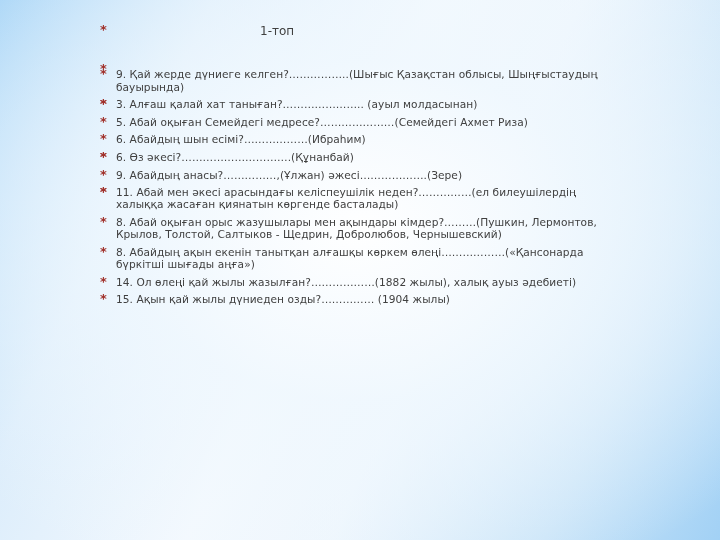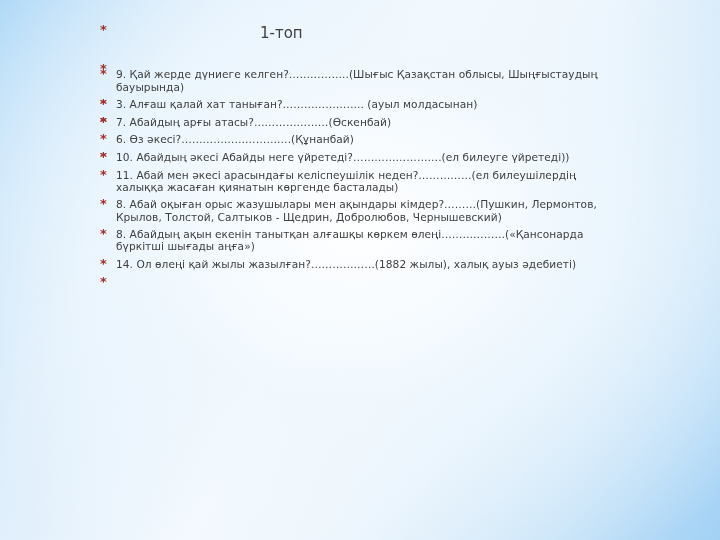--- a/index.html
+++ b/index.html
@@ -10,21 +10,21 @@
       radial-gradient(ellipse 520px 380px at 360px 230px, rgba(255,255,255,0.95) 0%, rgba(240,248,254,0.85) 45%, rgba(200,228,248,0) 100%),
       linear-gradient(115deg, #a6d4f6 0%, #dcedfb 22%, #f4f9fe 45%, #eef6fd 60%, #c9e4f8 82%, #a2d1f5 100%);
   }
   .slide { position: absolute; left: 0; top: 0; width: 720px; height: 540px; }
   .title-row { position: absolute; left: 100px; top: 22px; height: 20px; width: 500px; }
   .bullet {
     color: #a0302a; font-size: 13px; position: absolute; left: 0; top: 0;
     line-height: 16px; font-weight: bold;
   }
   .title-text {
-    position: absolute; left: 160px; top: 2px; font-size: 15px; color: #404040;
+    position: absolute; left: 160px; top: 2px; font-size: 12px; color: #404040;
   }
   ul.items { list-style: none; margin: 0; padding: 0; position: absolute; left: 100px; top: 63px; width: 500px; }
   ul.items li {
     position: relative; padding-left: 16px; font-size: 10.6px; color: #404040;
     line-height: 12.2px; margin-bottom: 5.4px; letter-spacing: 0.05px;
   }
   ul.items li .bullet { left: 0; top: -2px; }
 </style>
 </head>
 <body>
@@ -33,25 +33,25 @@
   <div class="title-row">
     <span class="bullet">*</span>
     <span class="title-text">1-топ</span>
   </div>
 
   <ul class="items">
     <li><span class="bullet">*</span></li>
     <li><span class="bullet">*</span><span>9. Қай жерде дүниеге келген?……………..(Шығыс Қазақстан облысы, Шыңғыстаудың бауырында)</span></li>
     <li><span class="bullet">*</span></li>
     <li><span class="bullet">*</span><span>3. Алғаш қалай хат таныған?………………….. (ауыл молдасынан)</span></li>
+    <li><span class="bullet">*</span><span>5. Абай оқыған Семейдегі медресе?…………………(Семейдегі Ахмет Риза)</span></li>
+    <li><span class="bullet">*</span><span>6. Абайдың шын есімі?………………(Ибраһим)</span></li>
     <li><span class="bullet">*</span></li>
+    <li><span class="bullet">*</span><span>6. Өз әкесі?………………………….(Құнанбай)</span></li>
+    <li><span class="bullet">*</span><span>9. Абайдың анасы?……………,(Ұлжан) әжесі……………….(Зере)</span></li>
     <li><span class="bullet">*</span></li>
-    <li><span class="bullet">*</span><span>7. Абайдың арғы атасы?…………………(Өскенбай)</span></li>
-    <li><span class="bullet">*</span><span>6. Өз әкесі?………………………….(Құнанбай)</span></li>
-    <li><span class="bullet">*</span></li>
-    <li><span class="bullet">*</span><span>10. Абайдың әкесі Абайды неге үйретеді?…………………….(ел билеуге үйретеді))</span></li>
     <li><span class="bullet">*</span><span>11. Абай мен әкесі арасындағы келіспеушілік неден?……………(ел билеушілердің халыққа жасаған қиянатын көргенде басталады)</span></li>
     <li><span class="bullet">*</span><span>8. Абай оқыған орыс жазушылары мен ақындары кімдер?………(Пушкин, Лермонтов, Крылов, Толстой, Салтыков - Щедрин, Добролюбов, Чернышевский)</span></li>
     <li><span class="bullet">*</span><span>8. Абайдың ақын екенін танытқан алғашқы көркем өлеңі………………(«Қансонарда бүркітші шығады аңға»)</span></li>
     <li><span class="bullet">*</span><span>14. Ол өлеңі қай жылы жазылған?………………(1882 жылы), халық ауыз әдебиеті)</span></li>
-    <li><span class="bullet">*</span></li>
+    <li><span class="bullet">*</span><span>15. Ақын қай жылы дүниеден озды?…………… (1904 жылы)</span></li>
   </ul>
 </div>
 
 </body></html>

